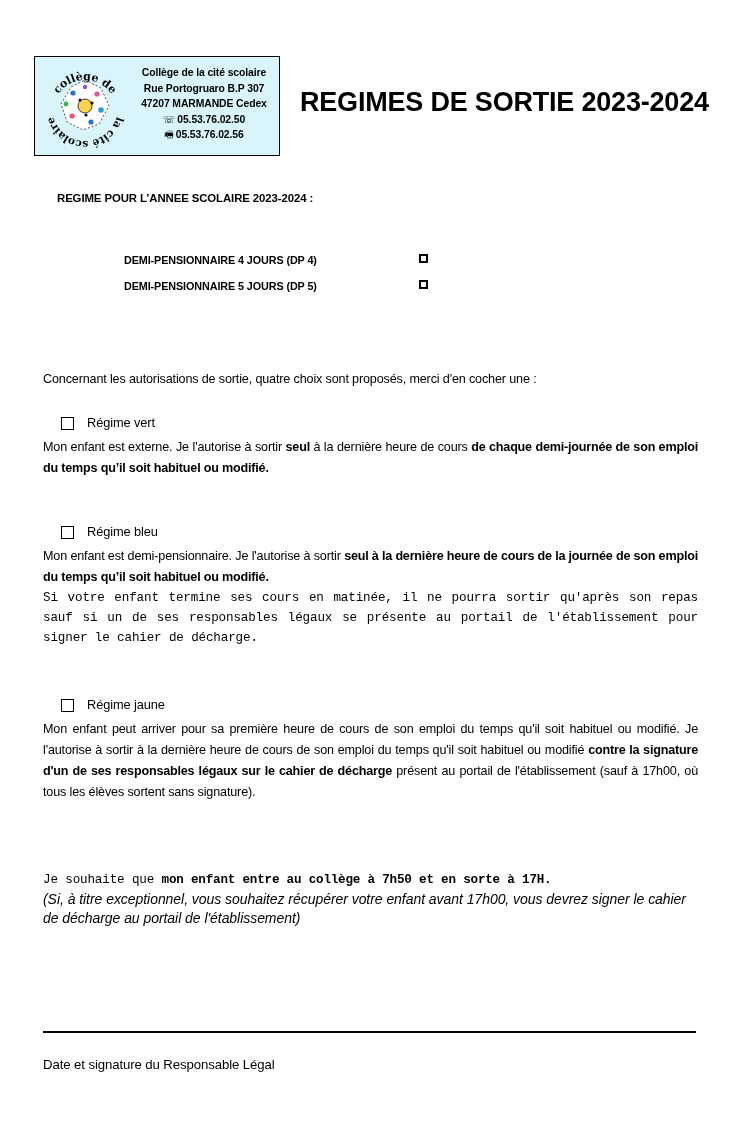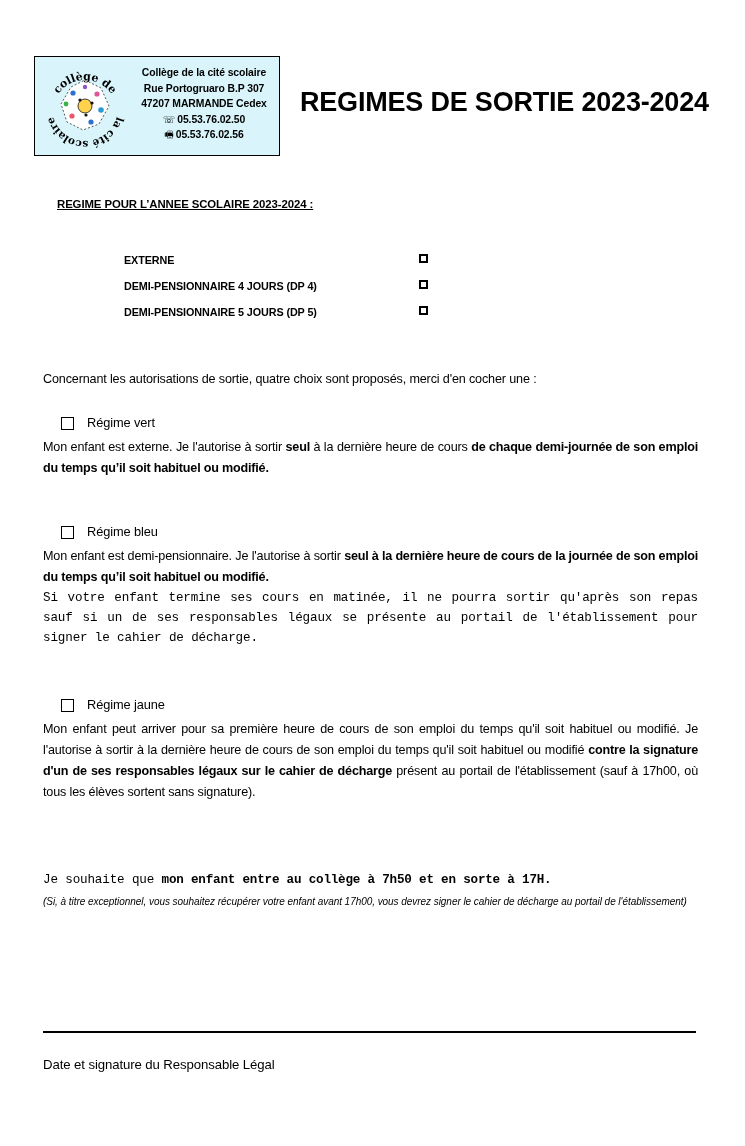--- a/index.html
+++ b/index.html
@@ -92,24 +92,23 @@
     font-weight: bold;
     letter-spacing: -0.2px;
     white-space: nowrap;
     text-align: center;
   }
 
   
   .year-regime {
     position: absolute;
     left: 57px;
-    top: 198px;
+    top: 192px;
     font-size: 11.4px;
     font-weight: bold;
-    text-decoration: underline;
     letter-spacing: -0.1px;
     white-space: nowrap;
   }
 
   .status-list {
     position: absolute;
     left: 124px;
     top: 254px;
     width: 310px;
   }
@@ -190,23 +189,23 @@
     font-weight: bold;
     letter-spacing: -0.2px;
   }
 
   .para-tight {
     line-height: 20px;
     font-family: Liberation Mono, monospace;
   }
 
   .note-italic {
-    font-size: 10px;
+    font-size: 14px;
     font-style: italic;
-    line-height: 24px;
+    line-height: 19px;
     letter-spacing: -0.05px;
   }
 
   
   .footer-name {
     position: absolute;
     left: 43px;
     top: 1007px;
     width: 655px;
     font-size: 13.2px;
@@ -278,24 +277,20 @@
       </div>
     </div>
 
     <div class="doc-title">REGIMES DE SORTIE 2023-2024</div>
   </div>
 
   <div class="year-regime">REGIME POUR L’ANNEE SCOLAIRE 2023-2024 :</div>
 
   <div class="status-list">
     <div class="status-row">
-      <span class="status-label">EXTERNE</span>
-      <span class="wing-box"></span>
-    </div>
-    <div class="status-row">
       <span class="status-label">DEMI-PENSIONNAIRE 4 JOURS (DP 4)</span>
       <span class="wing-box"></span>
     </div>
     <div class="status-row">
       <span class="status-label">DEMI-PENSIONNAIRE 5 JOURS (DP 5)</span>
       <span class="wing-box"></span>
     </div>
   </div>
 
   <div class="intro">Concernant les autorisations de sortie,  quatre choix sont proposés, merci d'en cocher une  :</div>

